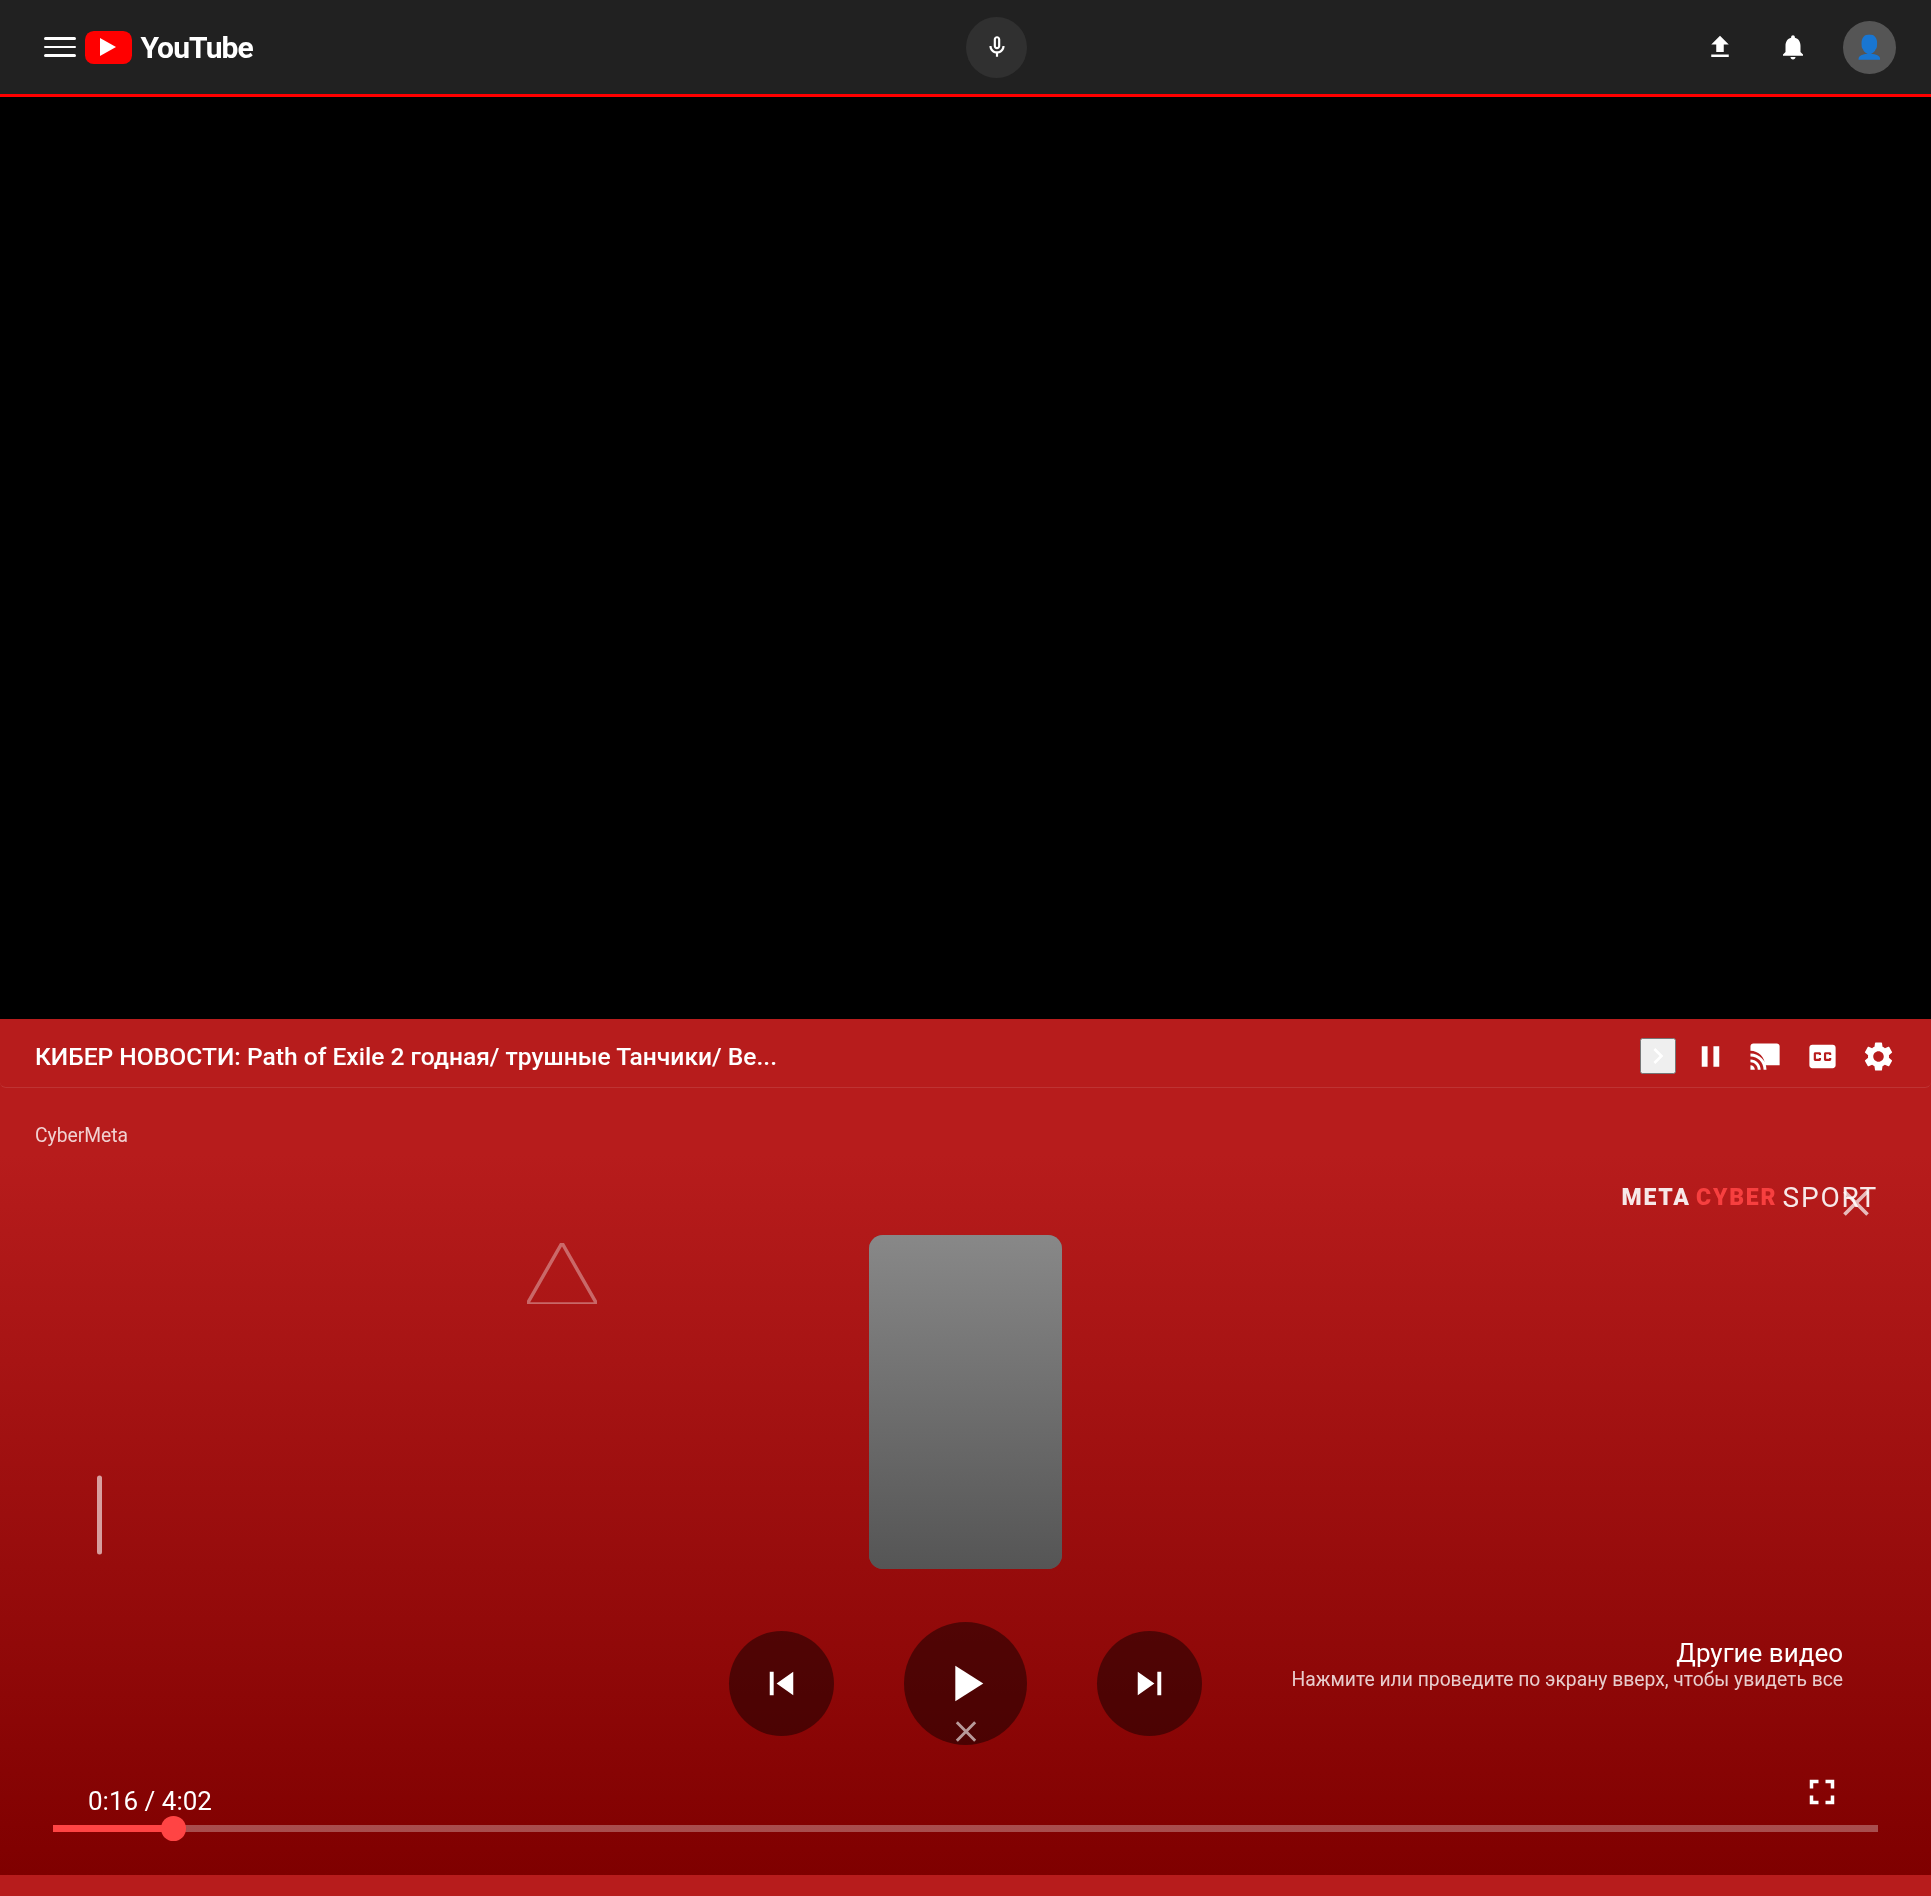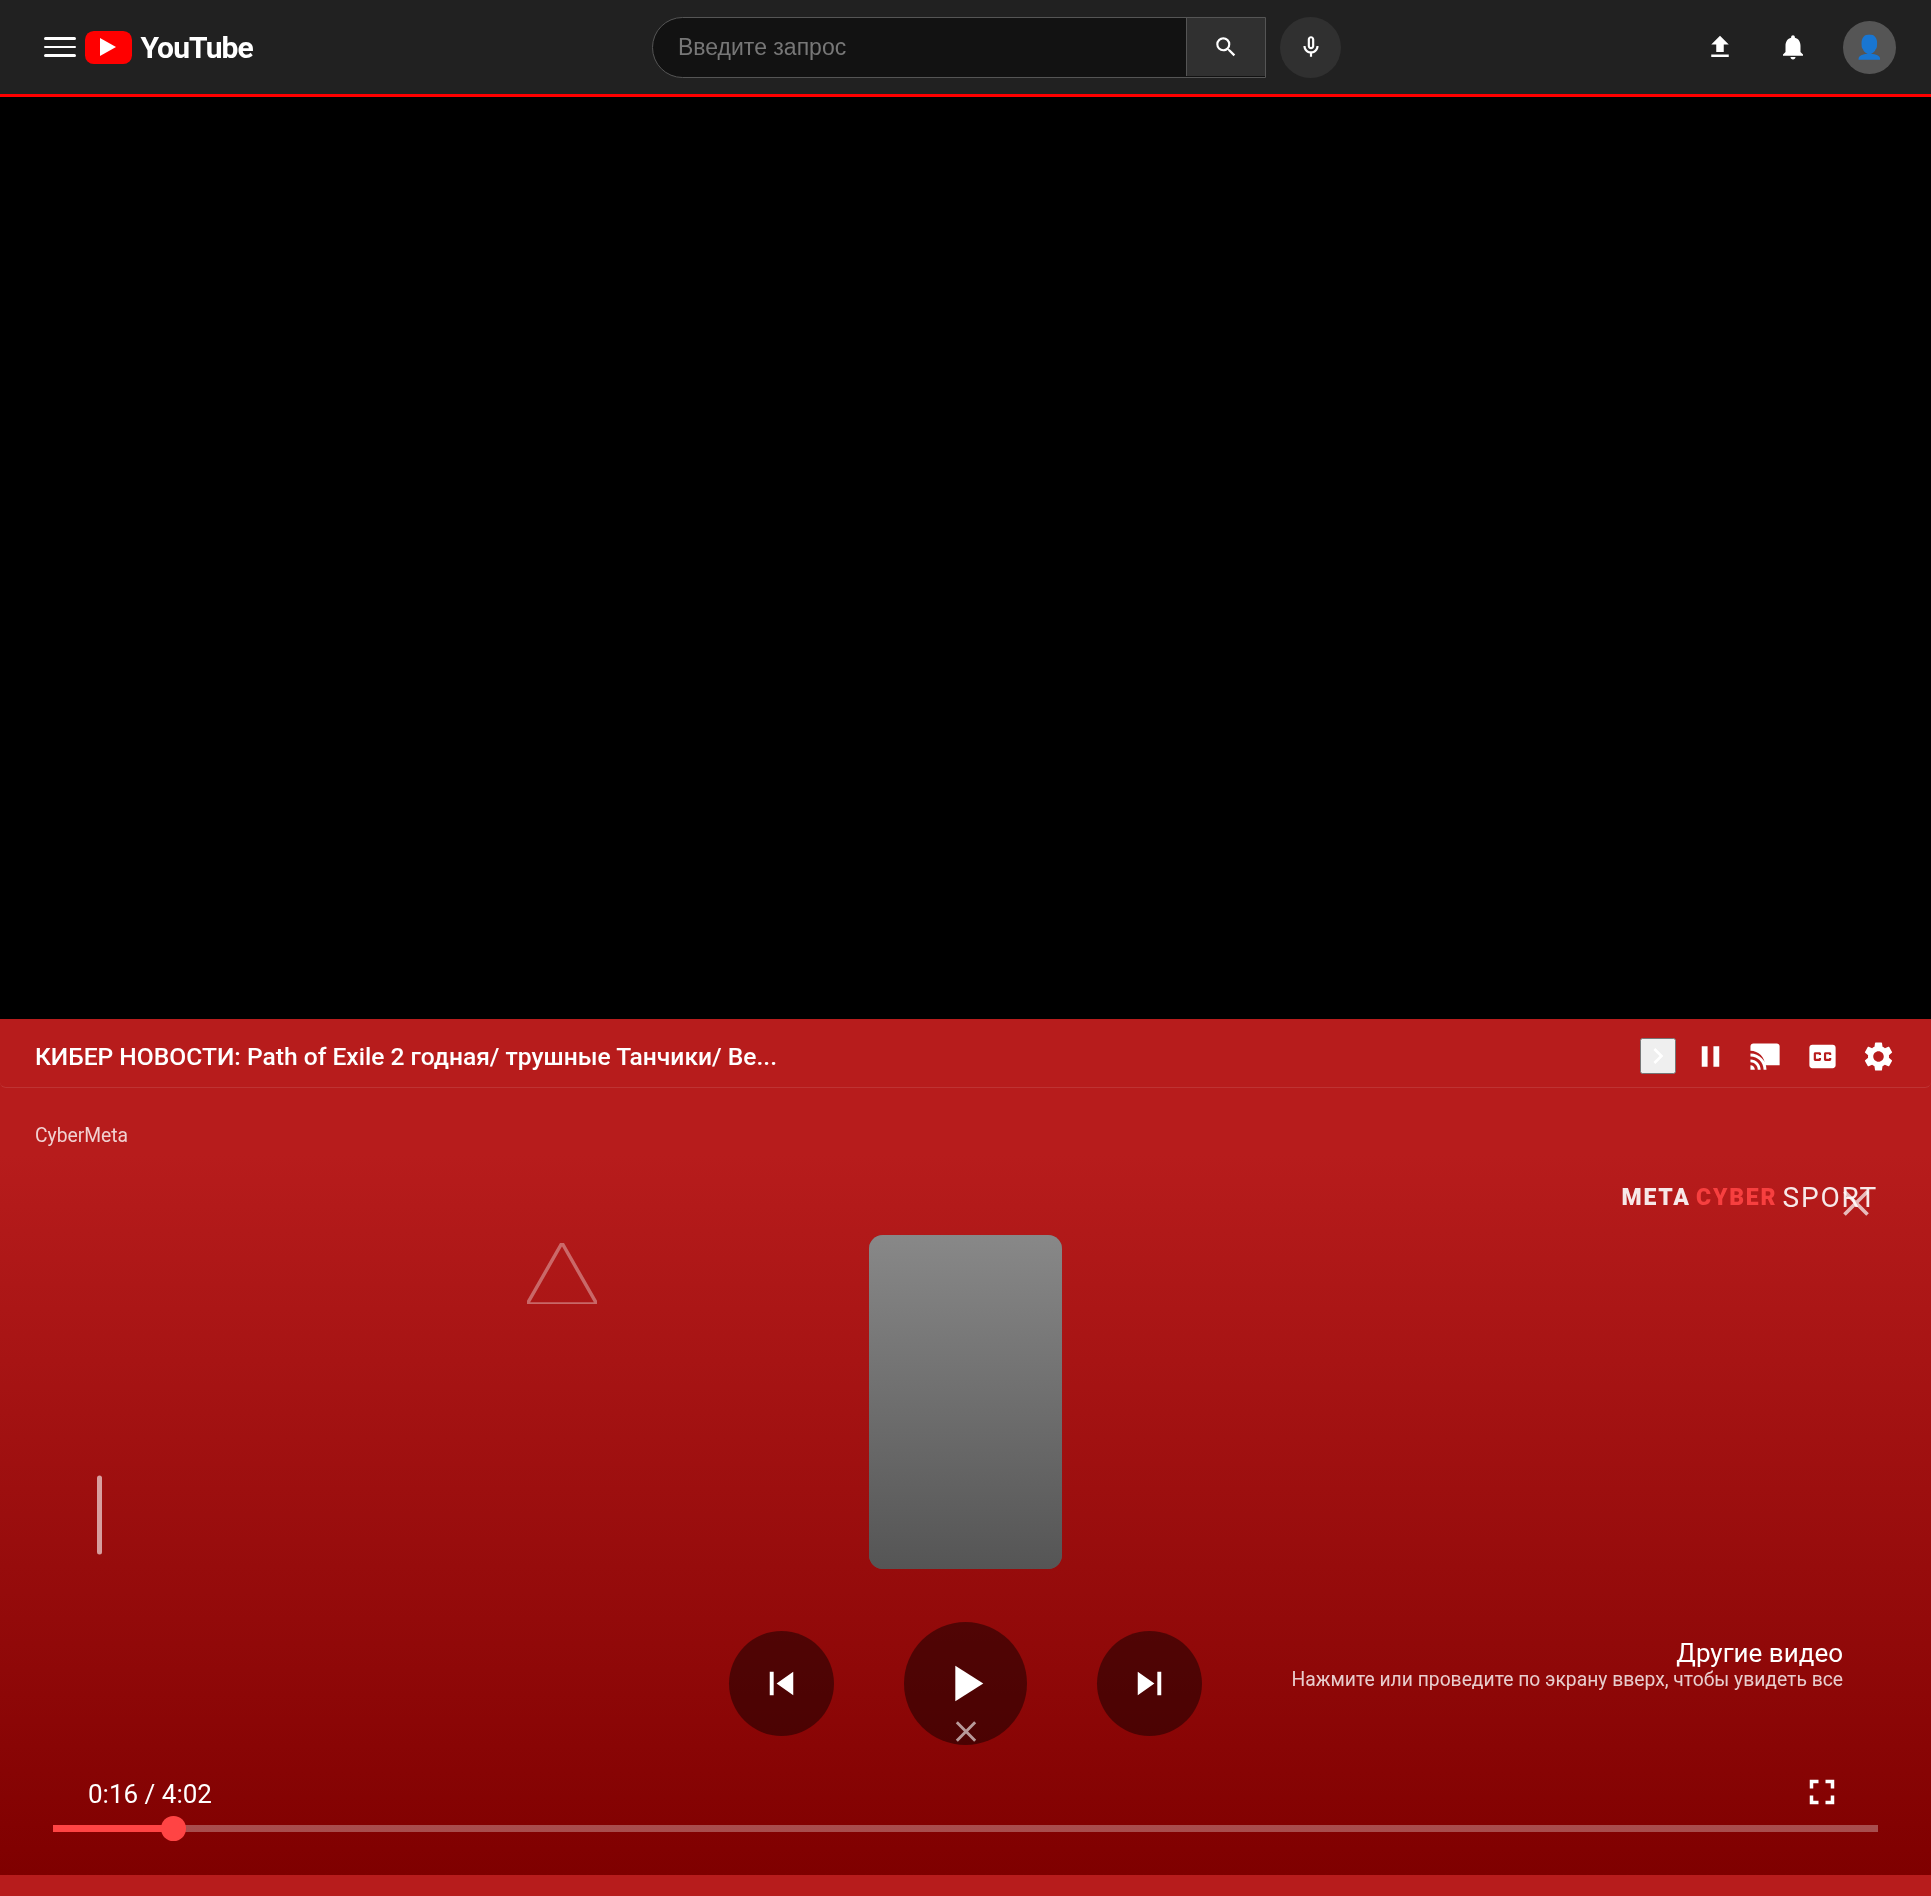--- a/index.html
+++ b/index.html
@@ -352,21 +352,21 @@
     .ctrl-circle-btn.main-play svg { width: 61px; height: 61px; }
 
     
     .progress-area {
       width: 100%;
       padding: 0 0 17.6px 0;
     }
 
     .time-row {
       display: flex;
-      align-items: center;
+      align-items: flex-end;
       justify-content: space-between;
       padding: 0 35px 8.8px 35px;
     }
 
     .time-text {
       font-size: 26px;
       color: #fff;
     }
 
     .fullscreen-btn {
@@ -448,28 +448,20 @@
           <span></span>
       </div>
     </button>
     <div class="yt-logo">
       <div class="yt-logo-icon"></div>
       <span class="yt-logo-text">YouTube</span>
     </div>
   </div>
 
   <div class="header-center">
-    <div class="search-bar">
-      <input class="search-input" type="text" placeholder="Введите запрос" style="">
-      <button class="search-btn">
-        <svg viewBox="0 0 24 24">
-          <path d="M15.5 14h-.79l-.28-.27A6.471 6.471 0 0 0 16 9.5 6.5 6.5 0 1 0 9.5 16c1.61 0 3.09-.59 4.23-1.57l.27.28v.79l5 4.99L20.49 19l-4.99-5zm-6 0C7.01 14 5 11.99 5 9.5S7.01 5 9.5 5 14 7.01 14 9.5 11.99 14 9.5 14z"></path>
-        </svg>
-      </button>
-    </div>
     <button class="voice-btn">
       <svg viewBox="0 0 24 24">
         <path d="M12 14c1.66 0 3-1.34 3-3V5c0-1.66-1.34-3-3-3S9 3.34 9 5v6c0 1.66 1.34 3 3 3zm-1-9c0-.55.45-1 1-1s1 .45 1 1v6c0 .55-.45 1-1 1s-1-.45-1-1V5zm6 6c0 2.76-2.24 5-5 5s-5-2.24-5-5H5c0 3.53 2.61 6.43 6 6.92V21h2v-3.08c3.39-.49 6-3.39 6-6.92h-2z"></path>
       </svg>
     </button>
   </div>
 
   <div class="header-right">
     <button class="icon-btn">
       <svg viewBox="0 0 24 24">

